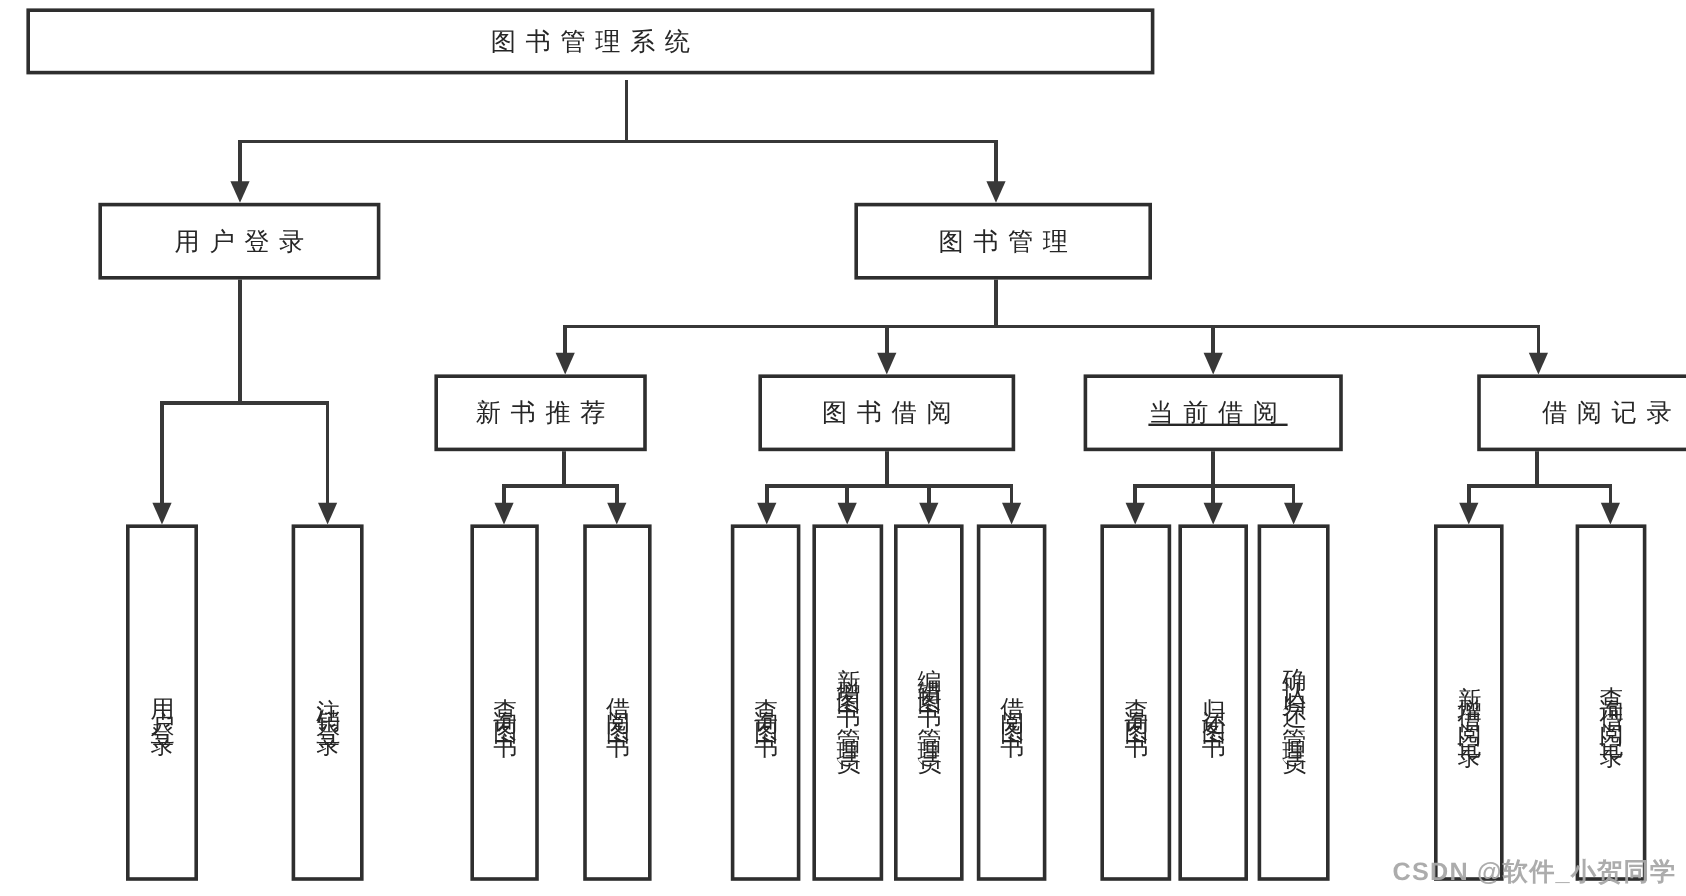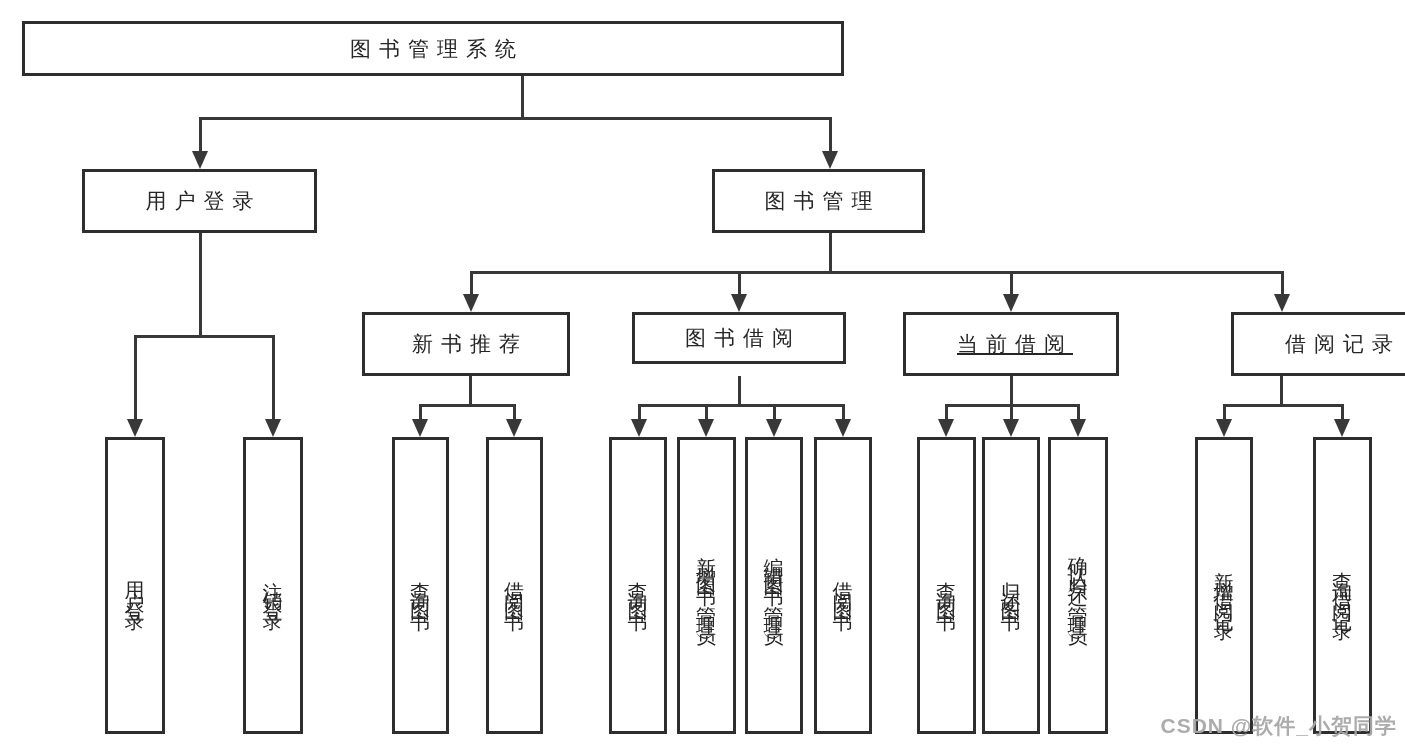--- a/index.html
+++ b/index.html
@@ -115,27 +115,27 @@
       <polygon points="766,419 782,419 774,437"></polygon>
       <polygon points="835,419 851,419 843,437"></polygon>
       <polygon points="938,419 954,419 946,437"></polygon>
       <polygon points="1003,419 1019,419 1011,437"></polygon>
       <polygon points="1070,419 1086,419 1078,437"></polygon>
       <polygon points="1216,419 1232,419 1224,437"></polygon>
       <polygon points="1334,419 1350,419 1342,437"></polygon>
     </g>
   </svg>
 
-  <div class="node h-node" style="left:22px; top:21px; width:822px; height:55px;">图书管理系统</div>
+  <div class="node h-node" style="left:22px; top:7px; width:940px; height:55px;">图书管理系统</div>
 
   <div class="node h-node" style="left:82px; top:169px; width:235px; height:64px;">用户登录</div>
-  <div class="node h-node" style="left:712px; top:169px; width:213px; height:64px;">图书管理</div>
+  <div class="node h-node" style="left:712px; top:169px; width:248px; height:64px;">图书管理</div>
 
-  <div class="node h-node" style="left:362px; top:312px; width:208px; height:64px;">新书推荐</div>
-  <div class="node h-node" style="left:632px; top:312px; width:214px; height:52px;">图书借阅</div>
+  <div class="node h-node" style="left:362px; top:312px; width:177px; height:64px;">新书推荐</div>
+  <div class="node h-node" style="left:632px; top:312px; width:214px; height:64px;">图书借阅</div>
   <div class="node h-node" style="left:903px; top:312px; width:216px; height:64px;text-decoration:underline;">当前借阅</div>
   <div class="node h-node" style="left:1231px; top:312px; width:216px; height:64px;font-family:Liberation Mono, monospace;">借阅记录</div>
 
   <div class="node v-node" style="left:105px; top:437px; width:60px; height:297px;">用户登录</div>
   <div class="node v-node" style="left:243px; top:437px; width:60px; height:297px;">注销登录</div>
 
   <div class="node v-node" style="left:392px; top:437px; width:57px; height:297px;">查询图书</div>
   <div class="node v-node" style="left:486px; top:437px; width:57px; height:297px;">借阅图书</div>
 
   <div class="node v-node" style="left:609px; top:437px; width:58px; height:297px;">查询图书</div>

